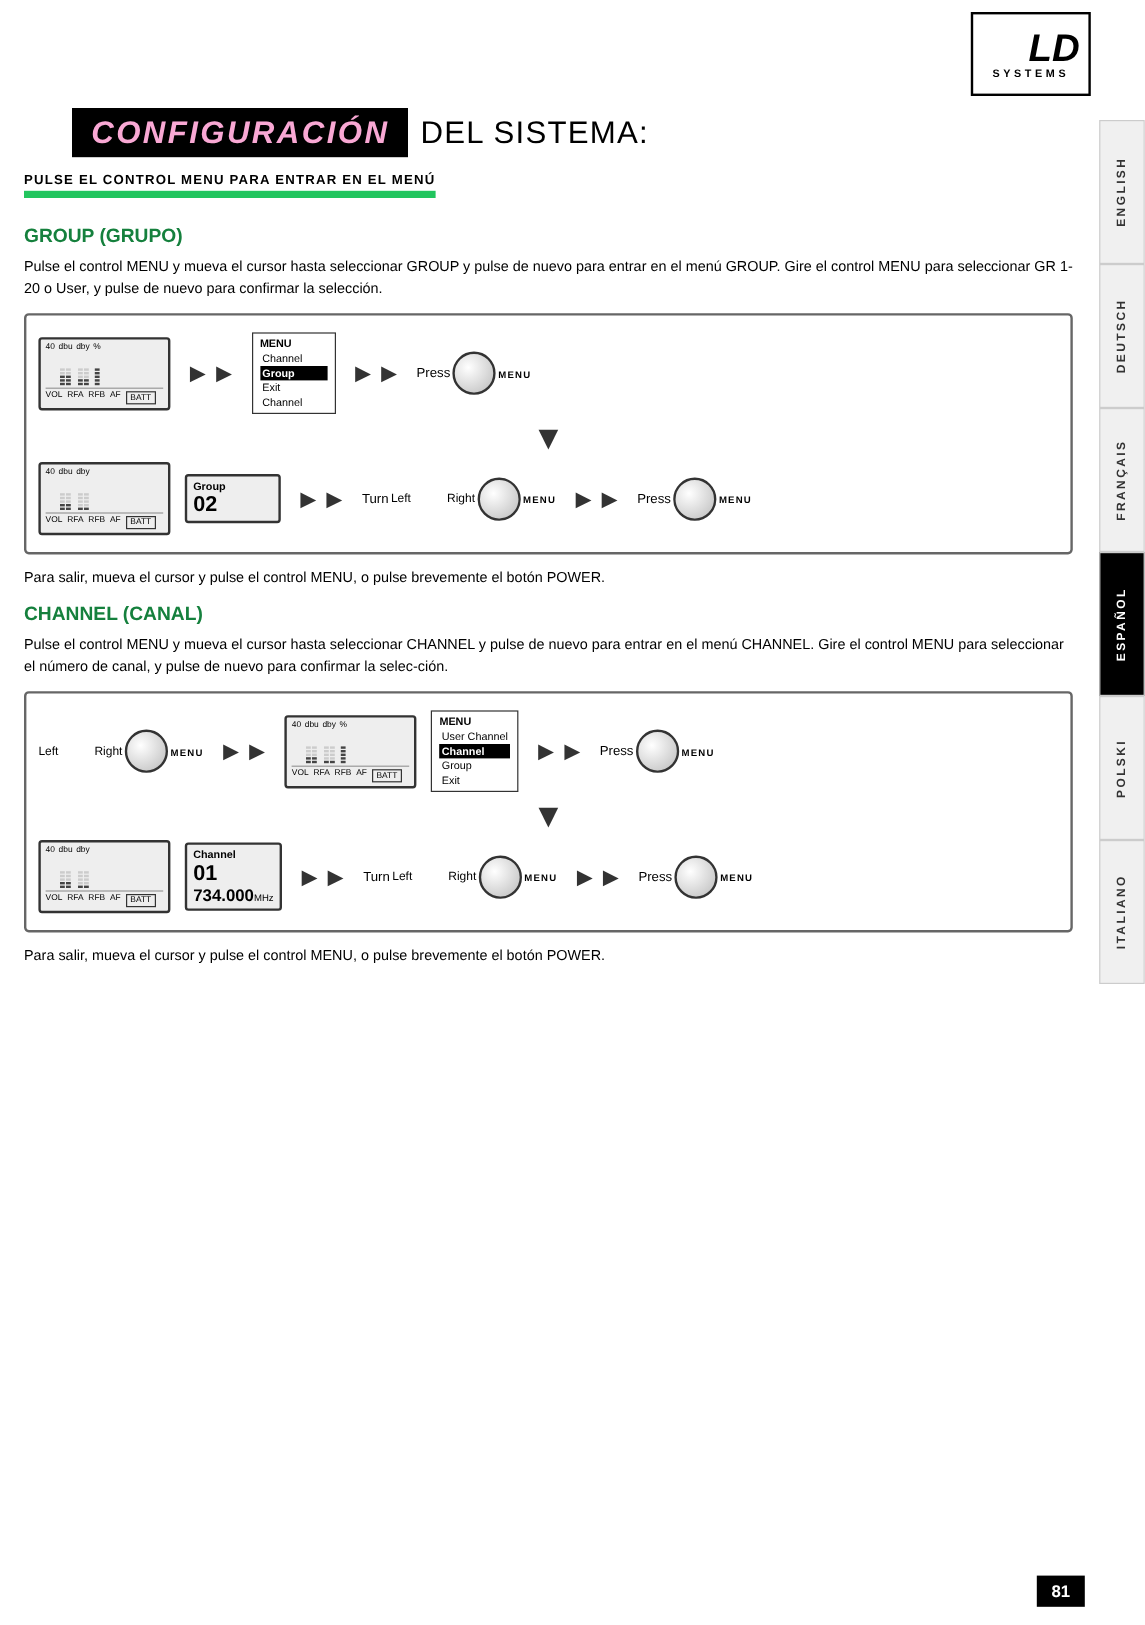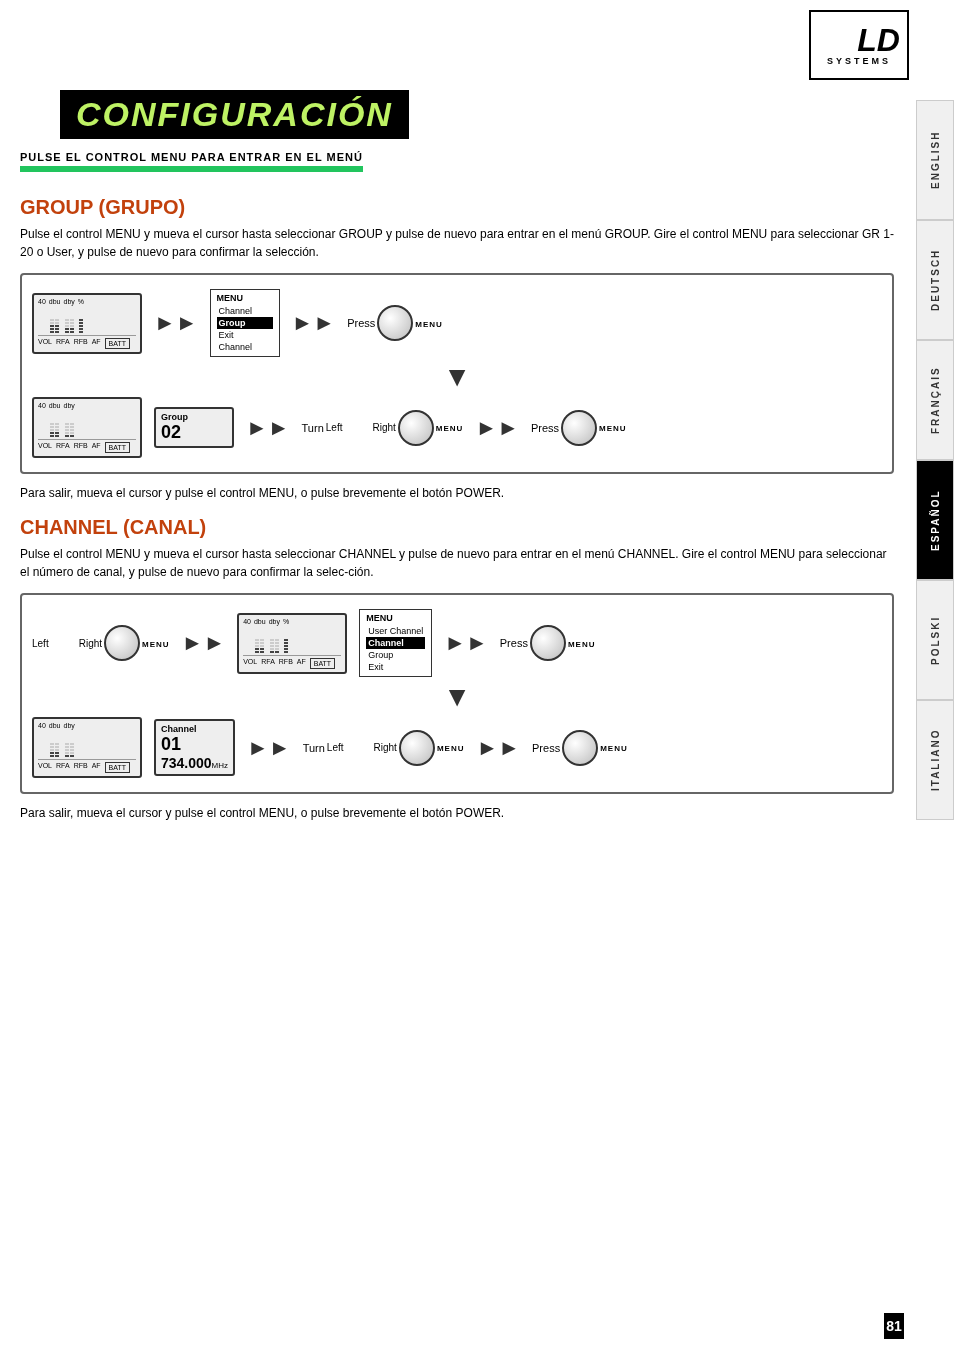--- a/index.html
+++ b/index.html
@@ -65,25 +65,25 @@
       font-weight: 700;
       letter-spacing: 1px;
       margin-bottom: 10px;
       text-transform: uppercase;
       border-bottom: 6px solid #22c55e;
       padding-bottom: 3px;
       display: inline-block;
     }
 
     .section-title {
-      font-size: 20px;
+      font-size: 16px;
       font-weight: 900;
       margin-top: 14px;
       margin-bottom: 6px;
-      color: #c2410c;
+      color: #15803d;
       text-transform: uppercase;
     }
 
     .section-body {
       font-size: 12px;
       line-height: 1.5;
       margin-bottom: 12px;
     }
 
     
@@ -236,38 +236,38 @@
       line-height: 1.5;
     }
 
     
     .page-number {
       position: absolute;
       bottom: 15px;
       right: 50px;
       background: #000;
       color: #fff;
-      width: 20px;
+      width: 40px;
       height: 26px;
       display: flex;
       align-items: center;
       justify-content: center;
       font-size: 14px;
       font-weight: bold;
     }
 
     .title-black-box {
       background: #000;
       padding: 5px 16px 5px 16px;
       display: inline-flex;
       align-items: center;
     }
     .title-configuracion {
-      color: #bef264;
-      font-size: 34px;
+      color: #f9a8d4;
+      font-size: 26px;
       font-weight: 900;
       font-style: italic;
       letter-spacing: 2px;
       text-transform: uppercase;
     }
     .title-del-sistema {
       color: #000;
       font-size: 26px;
       font-weight: 400;
       margin-left: 10px;
@@ -298,20 +298,21 @@
 <div class="lang-tabs">
 </div>
 
 <div class="main-content">
 
   
   <div class="title-wrap">
     <div class="title-black-box">
       <span class="title-configuracion">CONFIGURACIÓN</span>
     </div>
+    <span class="title-del-sistema">DEL SISTEMA:</span>
   </div>
 
   
   <div class="section-instruction">PULSE EL CONTROL MENU PARA ENTRAR EN EL MENÚ</div>
 
   
   <div class="section-title">GROUP (GRUPO)</div>
   <div class="section-body">Pulse el control MENU y mueva el cursor hasta seleccionar GROUP y pulse de nuevo para entrar en el menú GROUP. Gire el control MENU para seleccionar GR 1-20 o User, y pulse de nuevo para confirmar la selección.</div>
 
   

